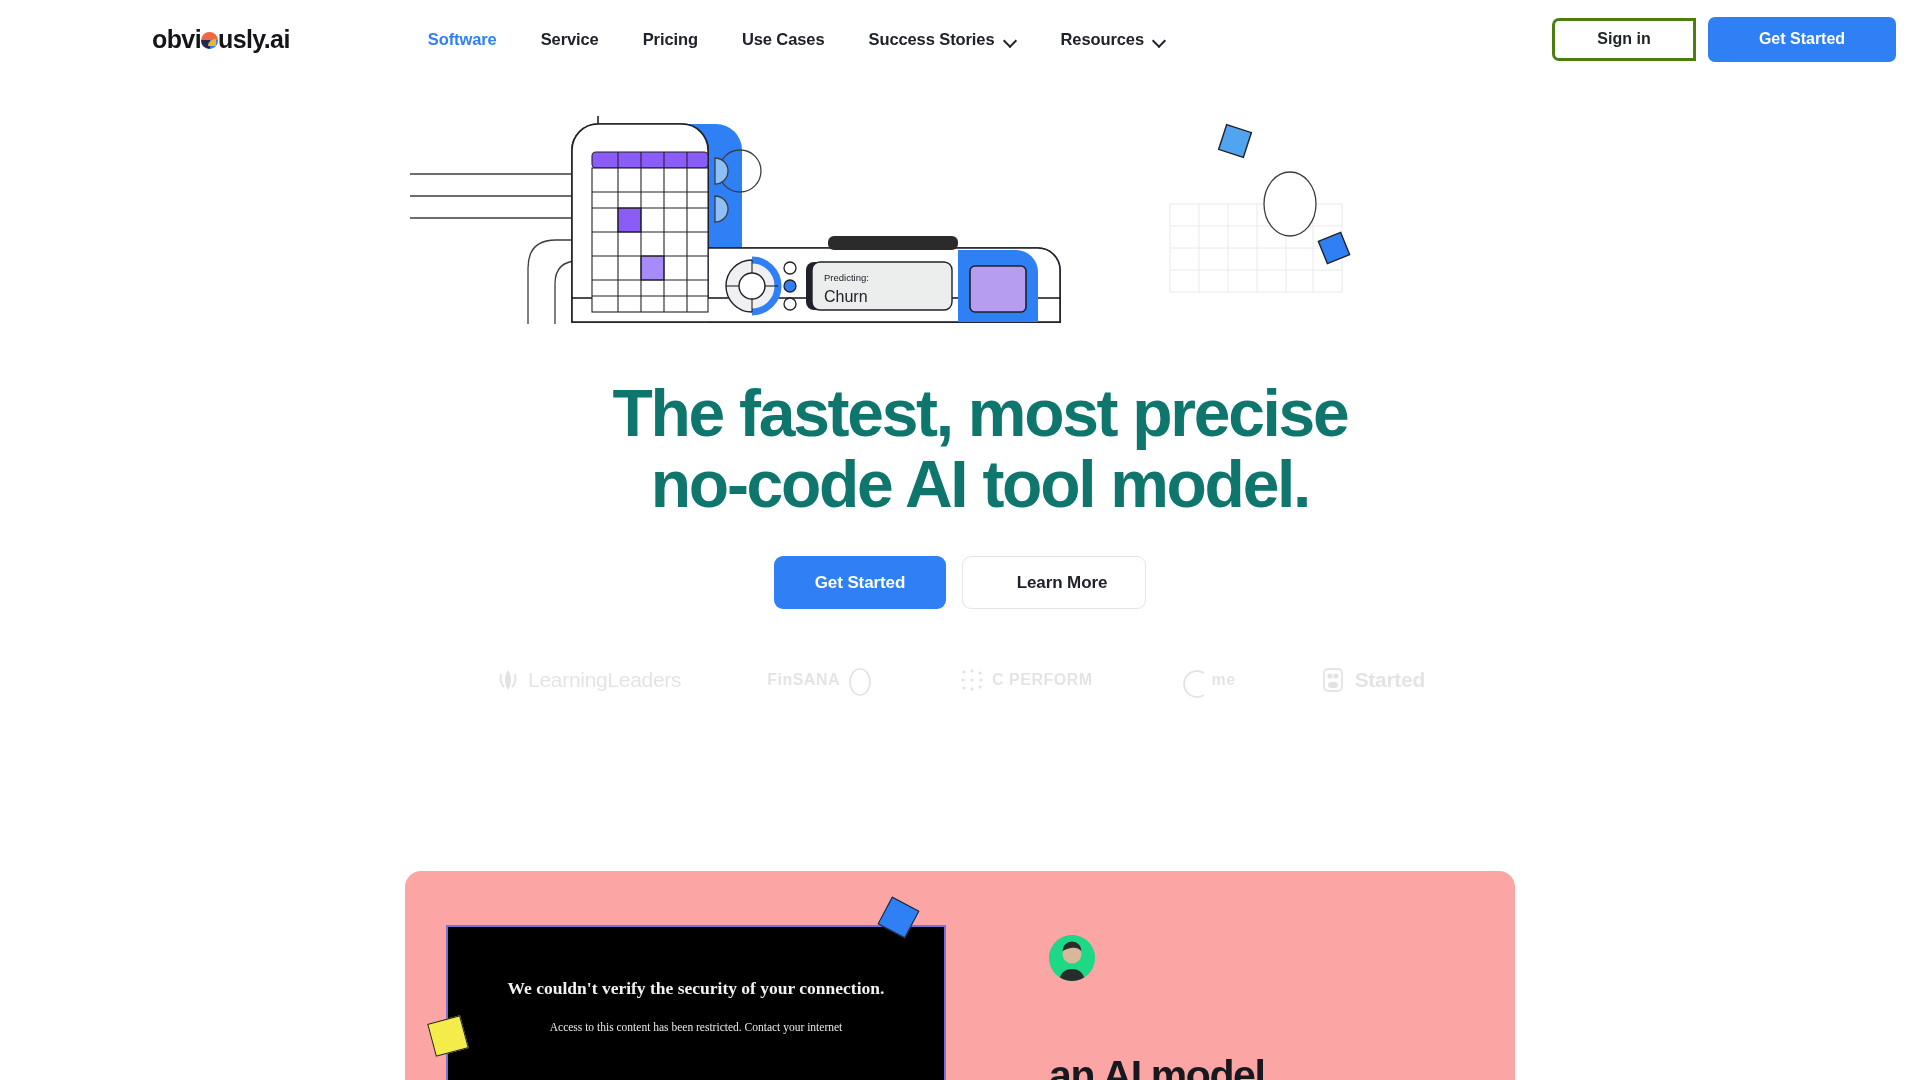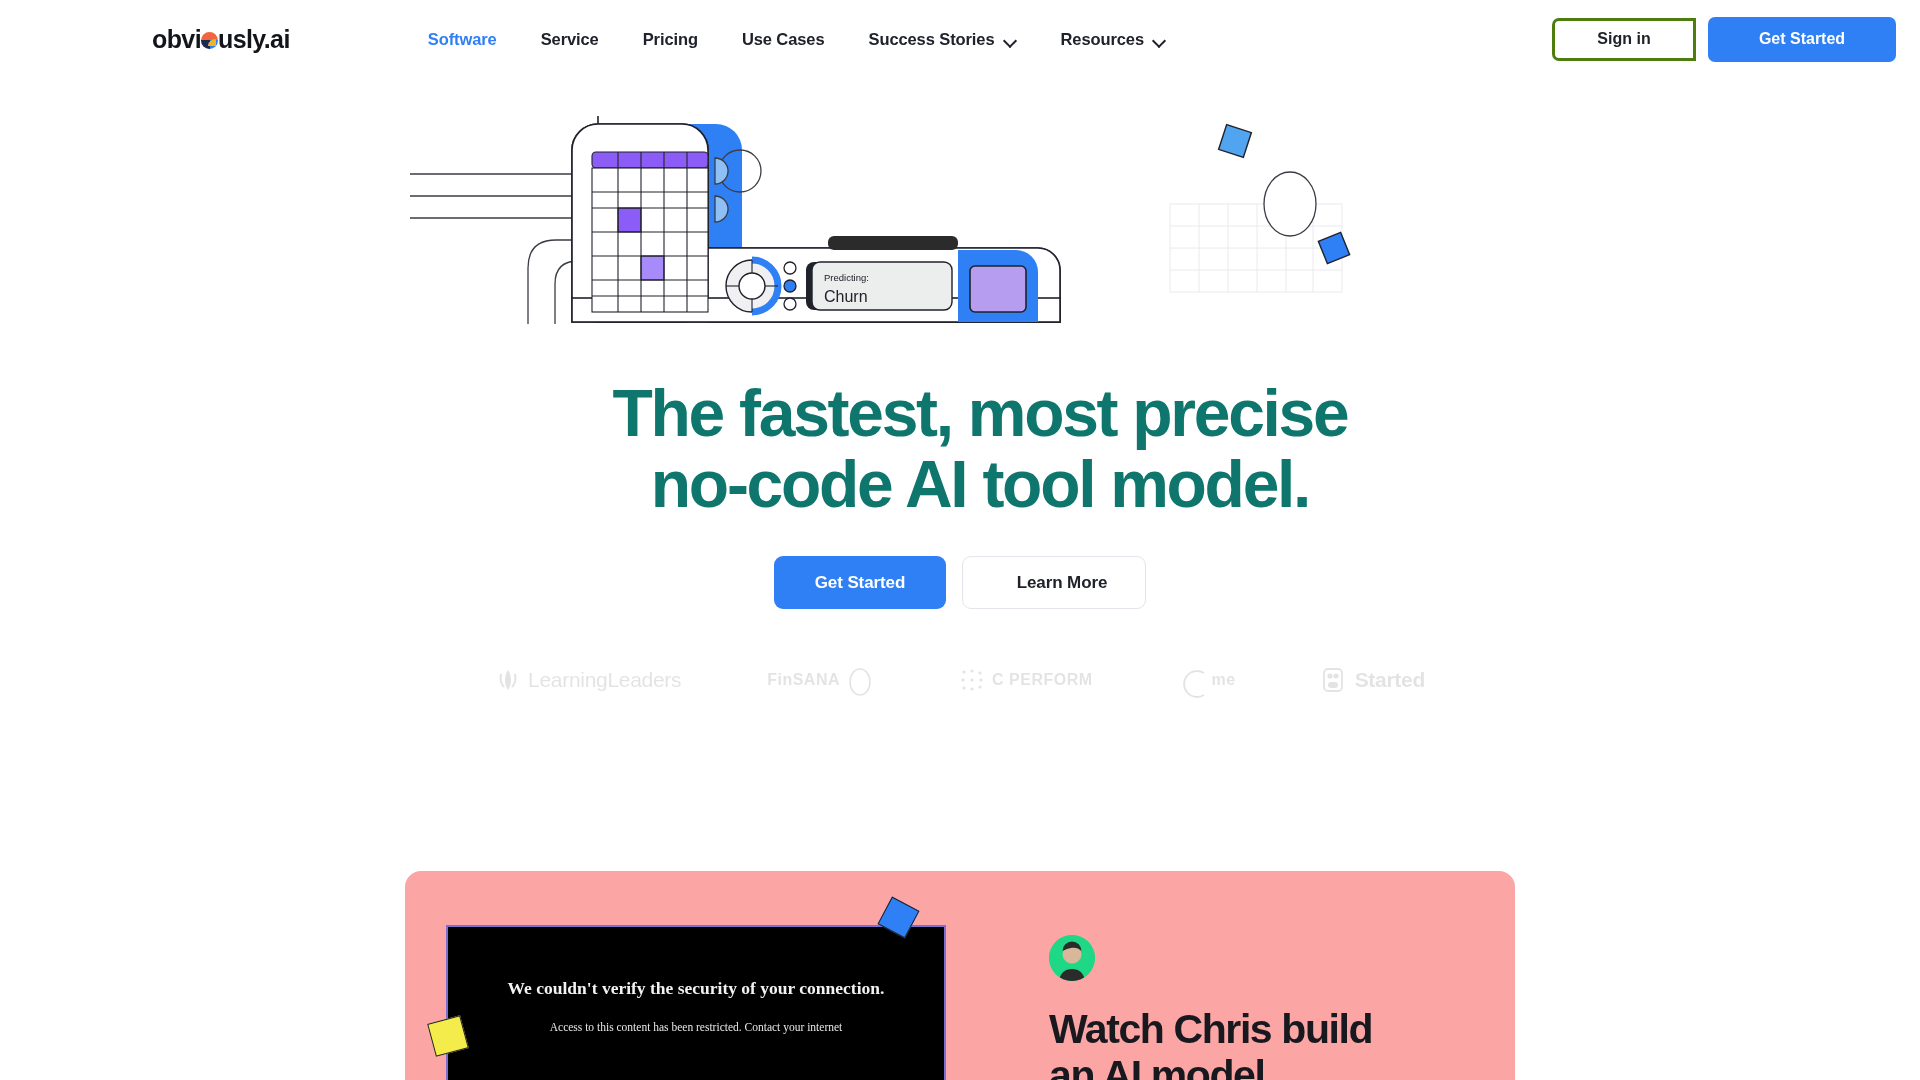--- a/index.html
+++ b/index.html
@@ -488,17 +488,17 @@
   <div class="video-right">
     <div class="avatar">
       <svg width="46" height="46" viewBox="0 0 46 46">
         <circle cx="23" cy="23" r="23" fill="#1ed886"></circle>
         <circle cx="23" cy="19" r="9.5" fill="#d9b79a"></circle>
         <path d="M13.5 16 a9.5 9.5 0 0 1 19 0 q-4 -4 -9.5 -3.2 q-5.5 0.8 -9.5 3.2Z" fill="#2b2b2b"></path>
         <path d="M10 46 q2 -12 13 -12 q11 0 13 12Z" fill="#2b2b2b"></path>
       </svg>
     </div>
     <h2 class="watch-title">
-      <span>Watch Chris build</span><br>
+      <br>
       <span>an AI model</span>
     </h2>
   </div>
 </div>
 
 </body></html>

